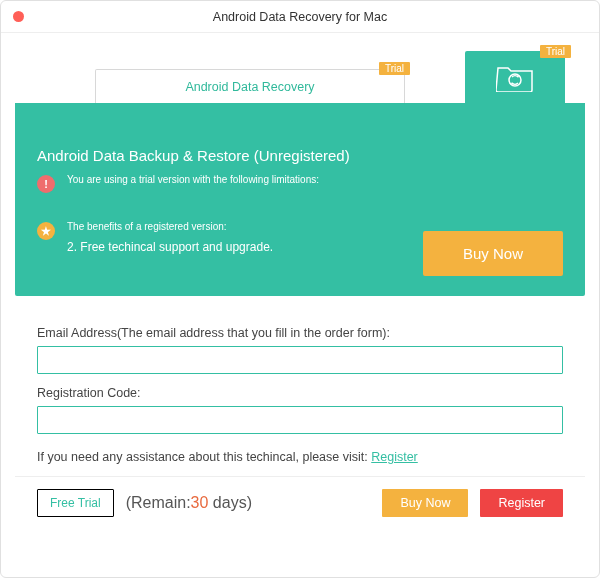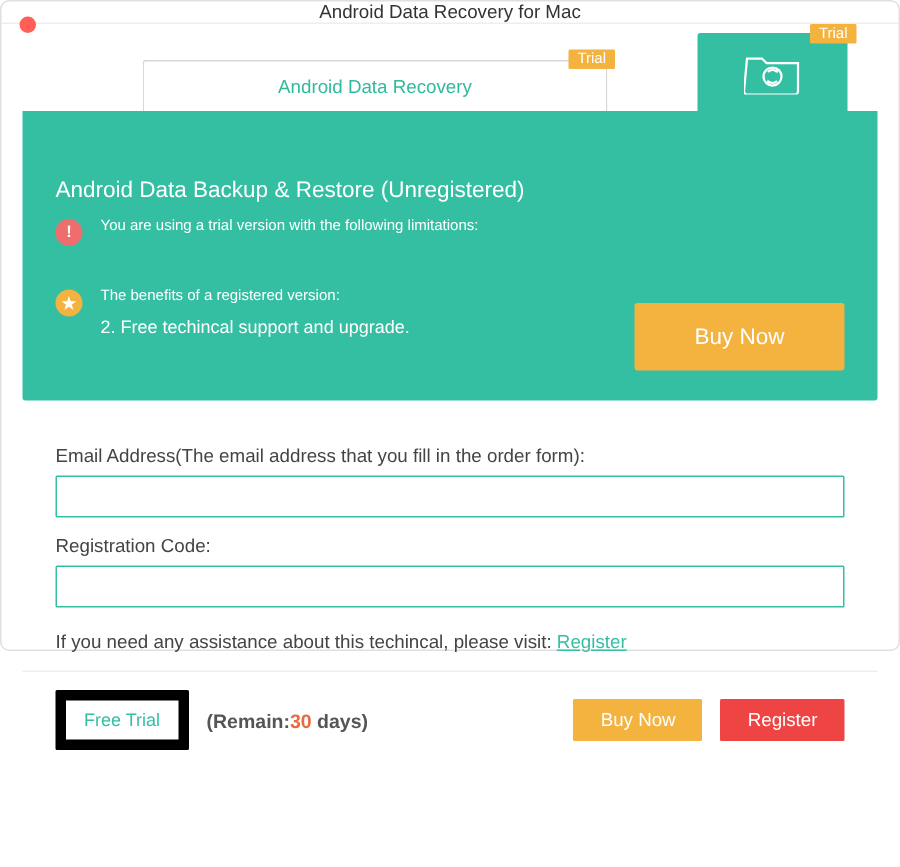--- a/index.html
+++ b/index.html
@@ -5,21 +5,21 @@
   * { box-sizing: border-box; margin: 0; padding: 0; }
   body {
     font-family: -apple-system, "Helvetica Neue", Arial, sans-serif;
     background: #fff;
     width: 600px;
     height: 578px;
     overflow: hidden;
   }
   .window {
     width: 600px;
-    height: 434px;
+    height: 578px;
     border: 1px solid #e0e0e0;
     border-radius: 6px;
     position: relative;
     background: #fff;
     display: flex;
     flex-direction: column;
   }
   .titlebar {
     height: 32px;
     position: relative;
@@ -182,32 +182,31 @@
   }
   .footer {
     border-top: 1px solid #eee;
     margin: 0 14px;
     padding: 12px 22px;
     display: flex;
     align-items: center;
     gap: 12px;
   }
   .free-trial-btn {
-    border: 7px solid #000000;
+    border: 1px solid #000000;
     color: #34bfa3;
     background: #fff;
     font-size: 12px;
     padding: 6px 12px;
     border-radius: 1px;
     cursor: pointer;
   }
   .remain-text {
-    font-size: 13px;
+    font-size: 16px;
     color: #555;
-    font-weight: bold;
   }
   .remain-days { color: #e86a3f; }
   .spacer { flex: 1; }
   .btn-orange {
     background: #f4b23f;
     color: #fff;
     border: none;
     font-size: 12.5px;
     padding: 7px 18px;
     border-radius: 1px;

